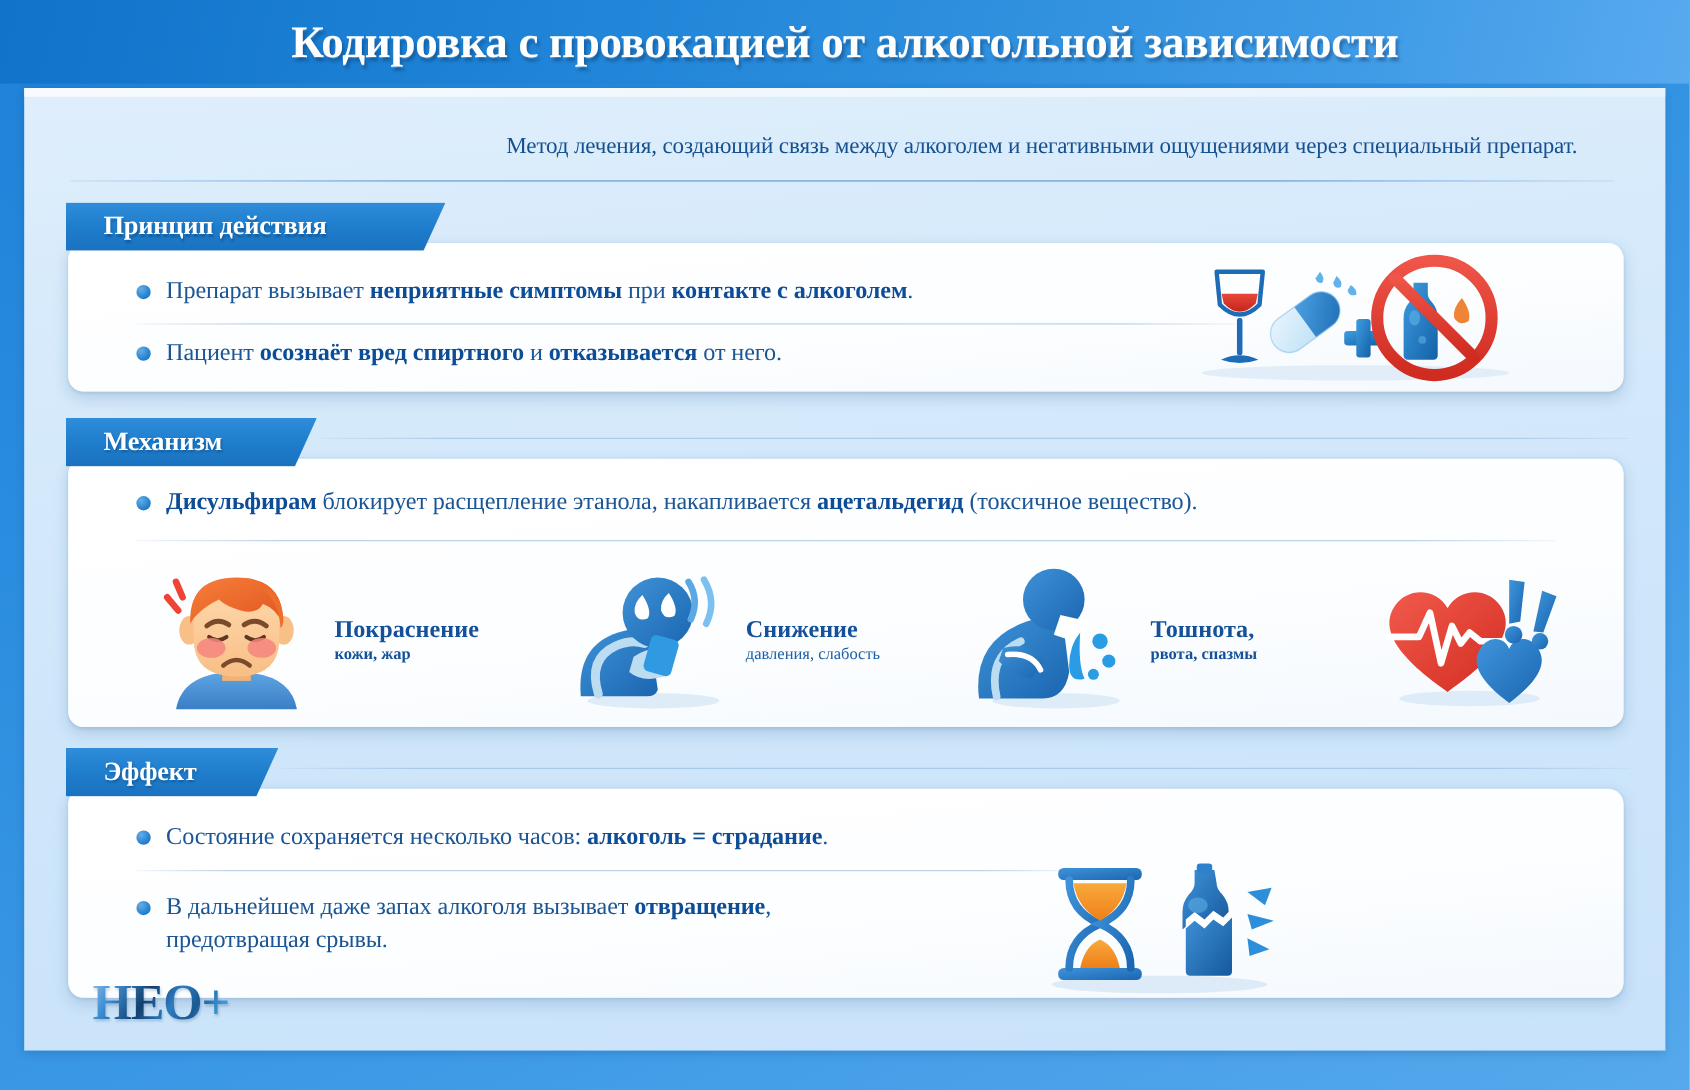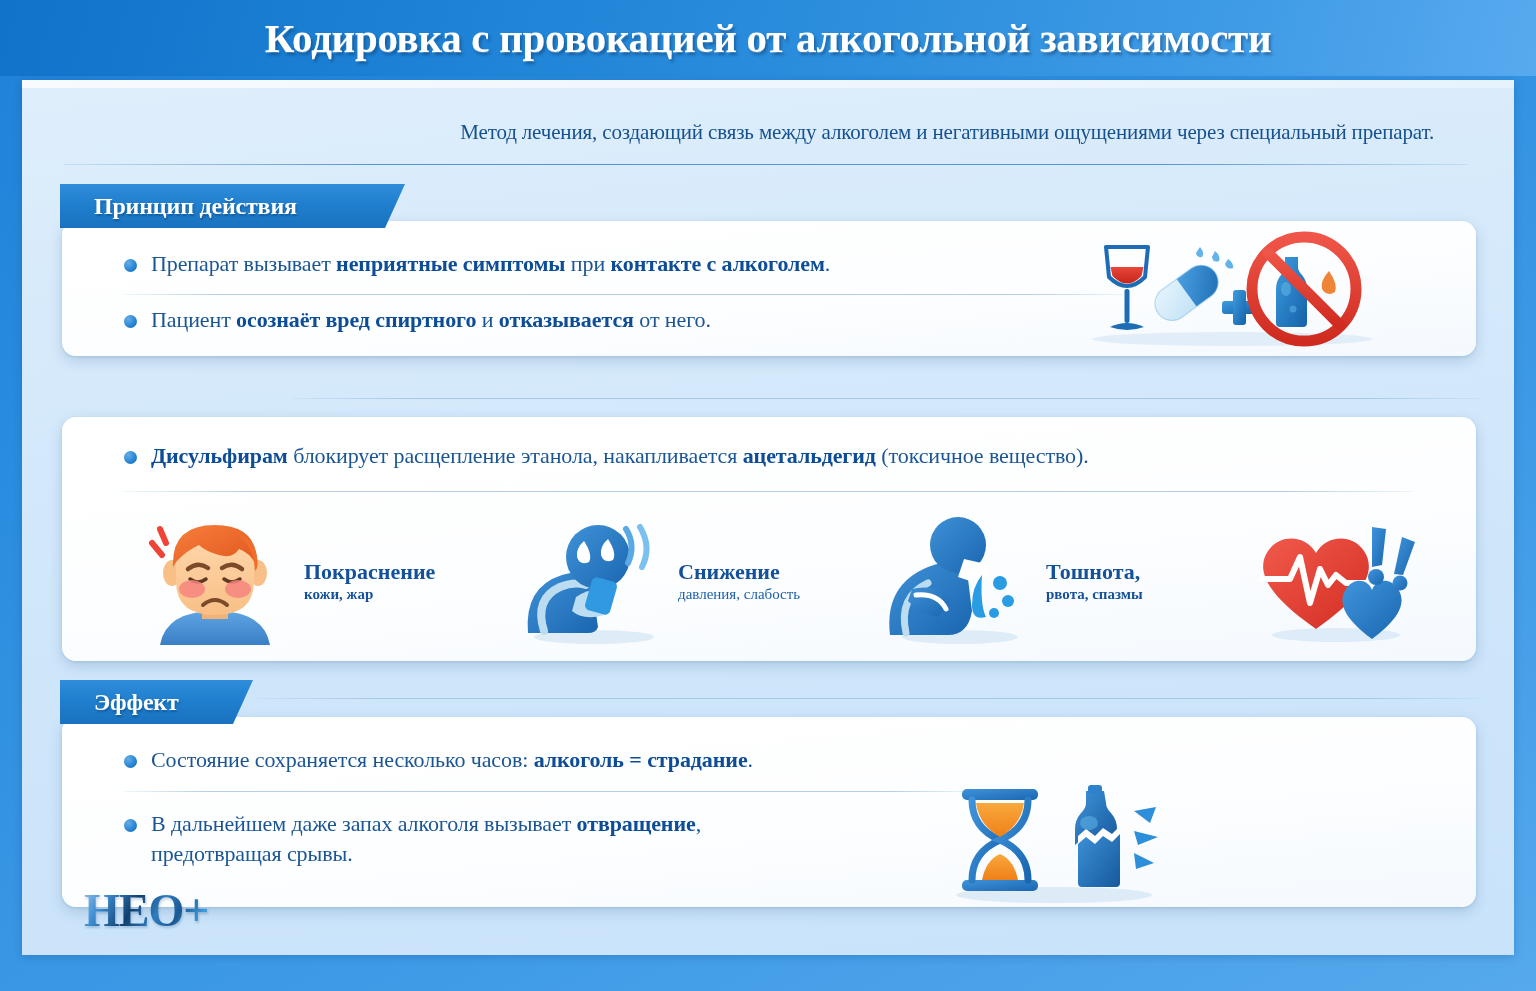--- a/index.html
+++ b/index.html
@@ -270,20 +270,23 @@
 
             <path d="M247 42 q9 13 6 21 q-8 5 -13 -3 q-2 -8 7 -18 z" fill="#ef8437"></path>
 
             <circle cx="222" cy="60" r="52" fill="none" stroke="url(#g-red)" stroke-width="11"></circle>
             <line x1="186" y1="24" x2="258" y2="96" stroke="url(#g-red)" stroke-width="11" stroke-linecap="round"></line>
           </g>
         </svg>
       </div>
     </div>
 
+    <div class="tab" style="left:38px; top:300px; width:228px;">
+      <span class="tab-label">Механизм</span>
+    </div>
     <div class="row-rule" style="left:270px; top:318px; width:1190px;"></div>
 
     <div class="card" style="left:40px; top:337px; width:1414px; height:244px;">
 
       <div class="bullet-row" style="left:62px; top:24px; width:1290px;">
         <span class="dot"></span>
         <span class="btext"><b>Дисульфирам</b> блокирует расщепление этанола, накапливается <b>ацетальдегид</b> (токсичное вещество).</span>
       </div>
 
       <div class="row-rule" style="left:62px; top:74px; width:1290px;"></div>

